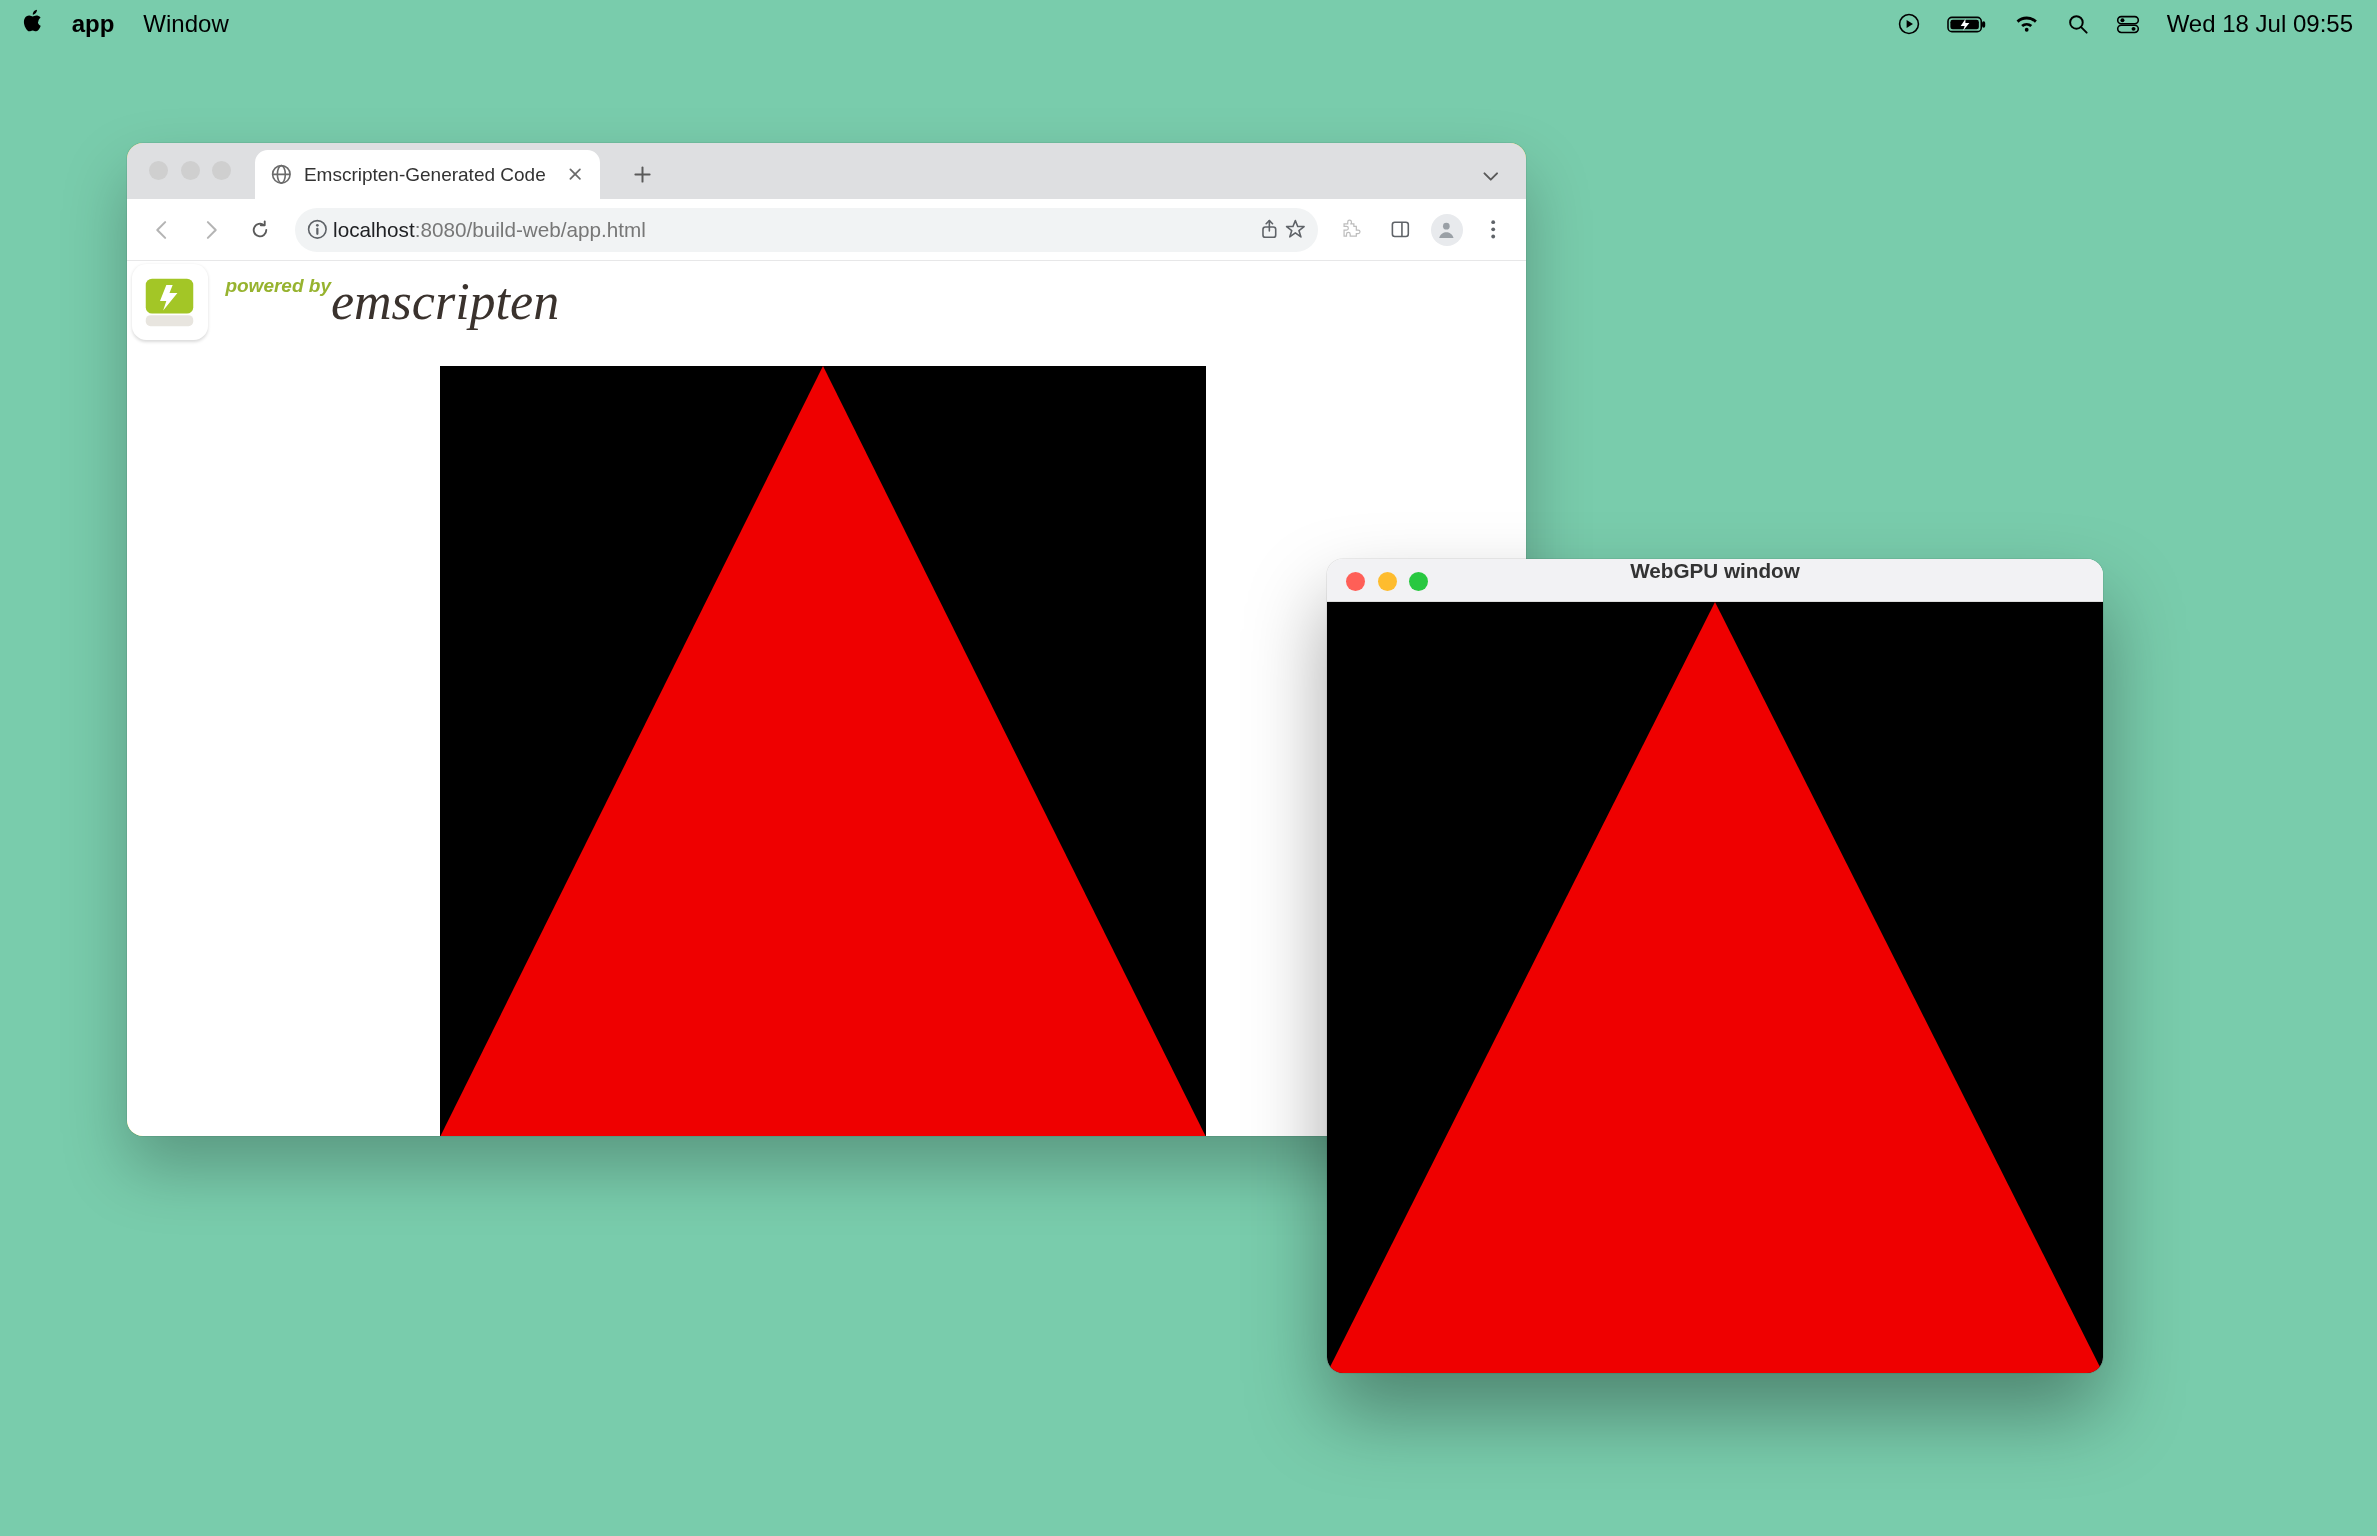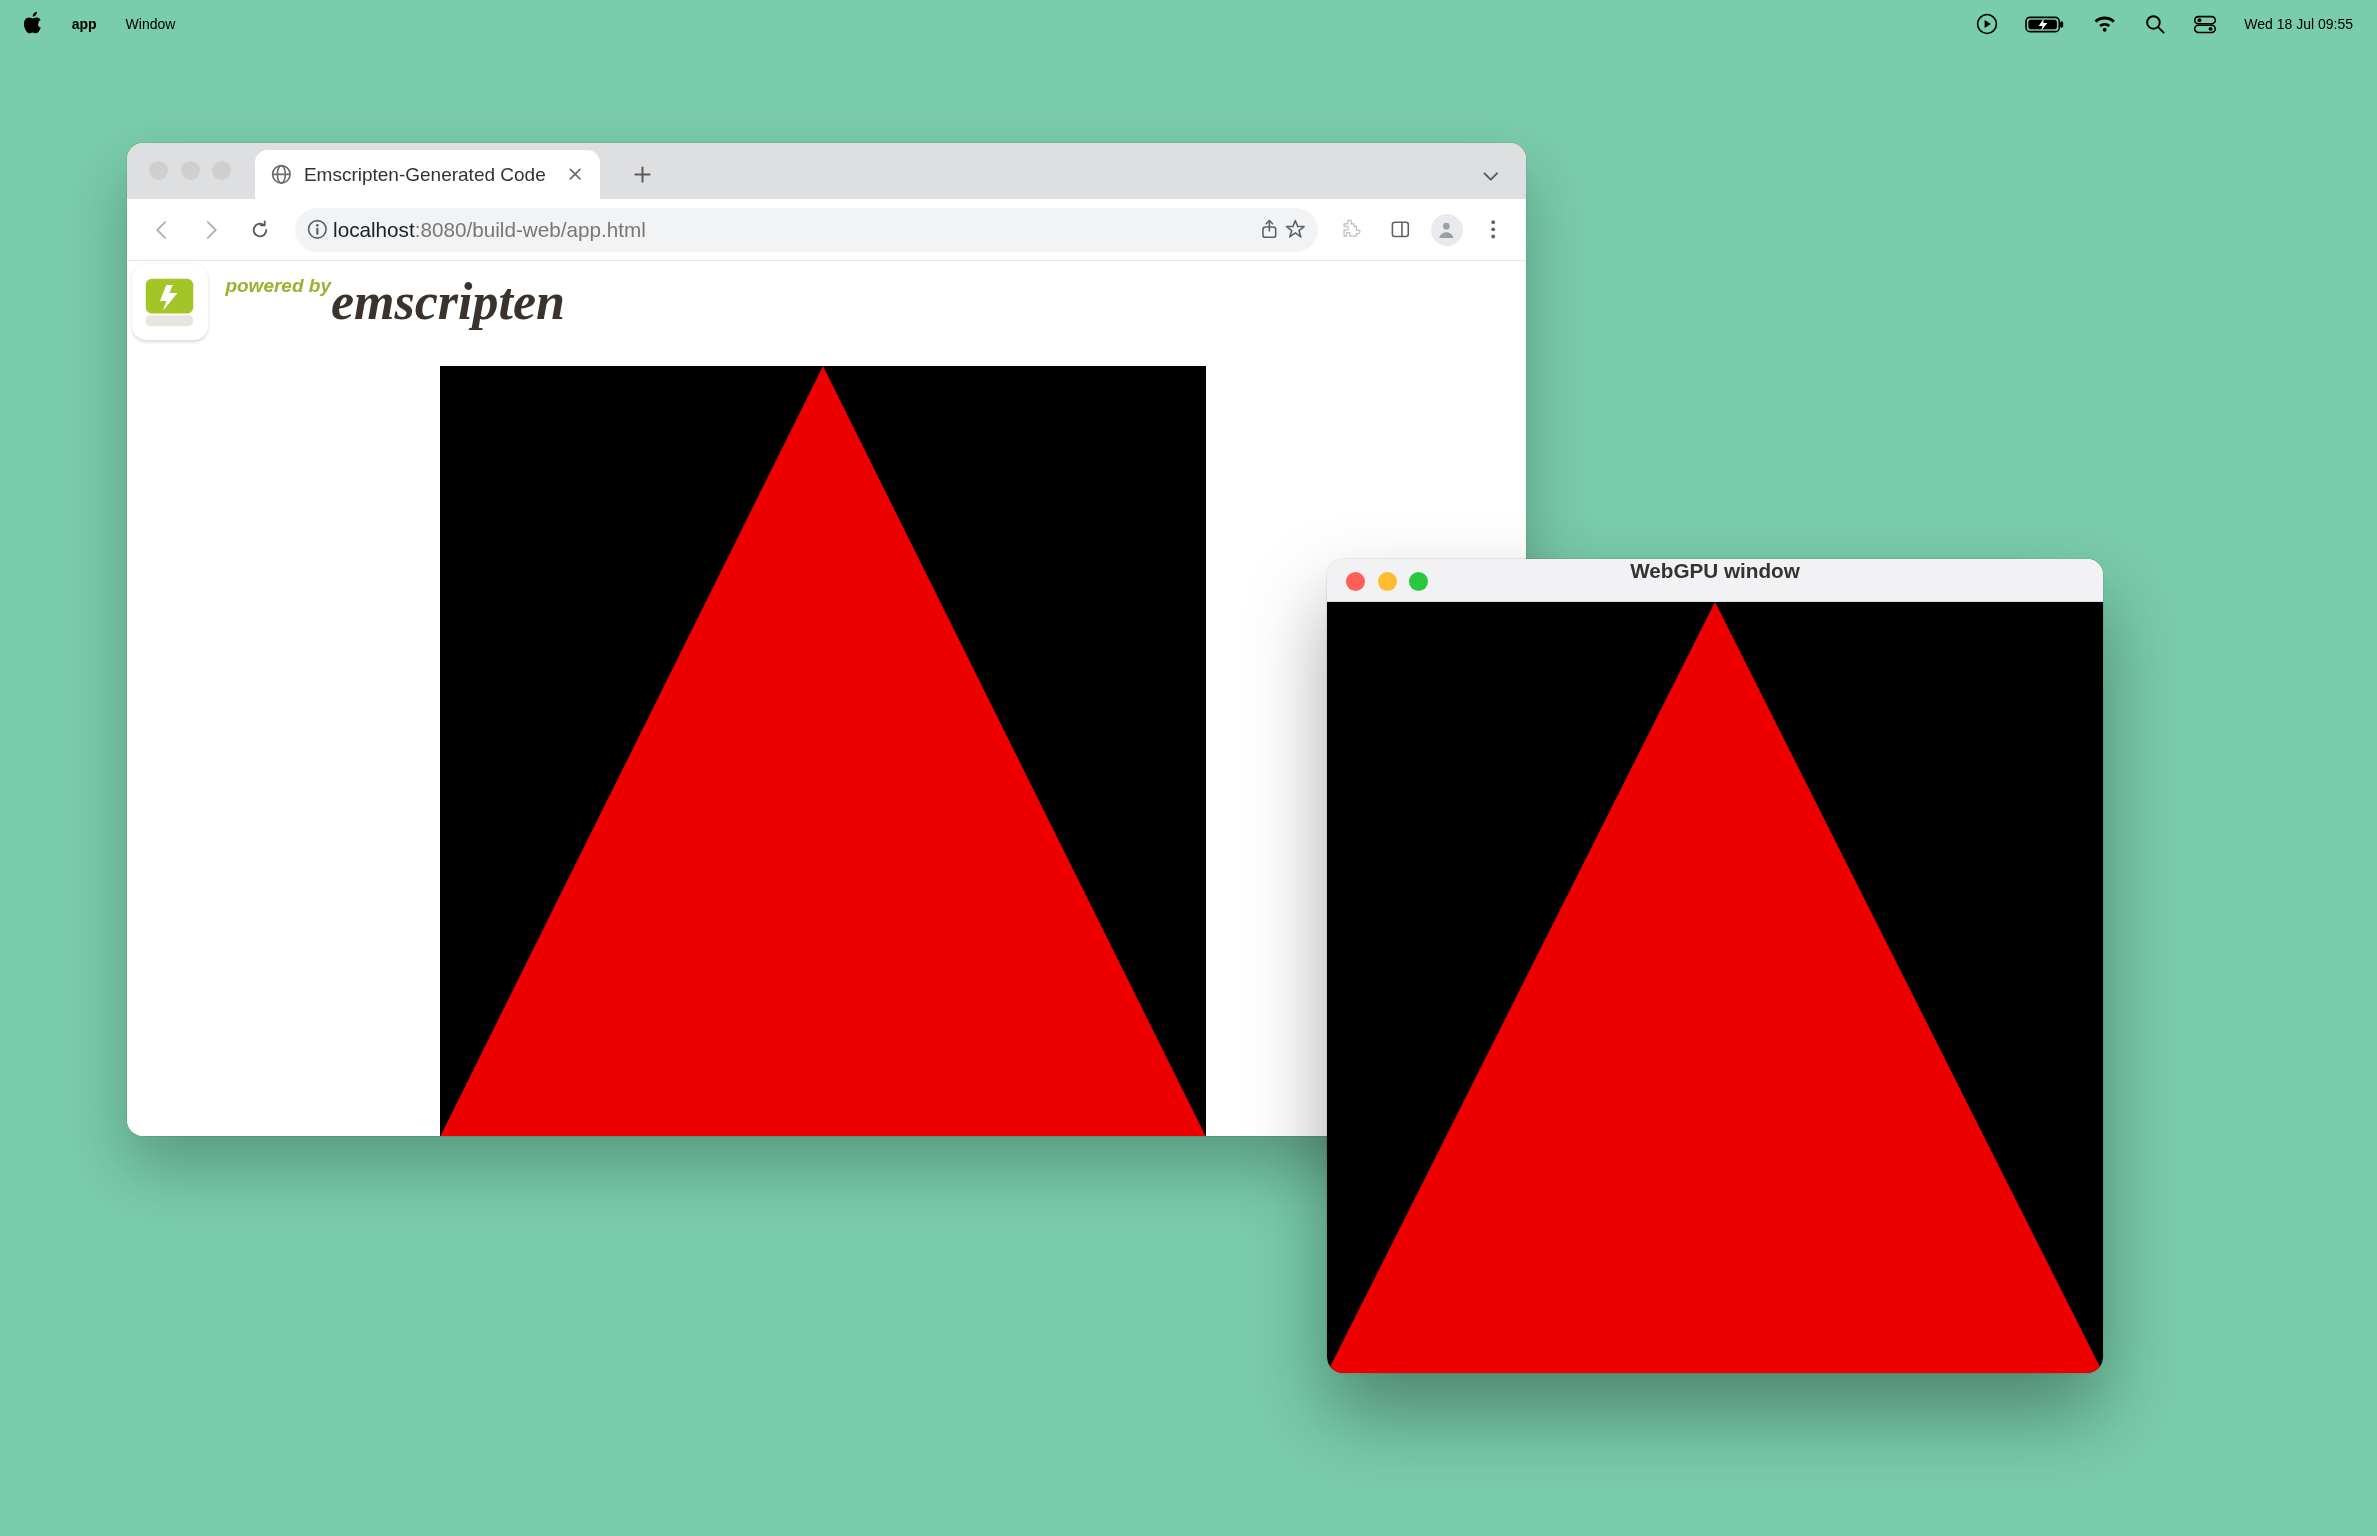--- a/index.html
+++ b/index.html
@@ -9,21 +9,21 @@
     font-family: -apple-system, BlinkMacSystemFont, "Helvetica Neue", sans-serif;
     position: relative;
   }
 
   
   .menubar {
     position: absolute; top: 0; left: 0; right: 0;
     height: 48px;
     display: flex; align-items: center;
     padding: 0 24px 0 22px;
-    font-size: 14px;
+    font-size: 24px;
     color: #000;
   }
   .menubar .left { display: flex; align-items: center; gap: 29px; }
   .menubar .left .app-name { font-weight: 700; }
   .menubar .right { margin-left: auto; display: flex; align-items: center; gap: 27px; }
   .menubar .right .icon svg { display:block; }
   .menubar .clock { font-weight: 400; letter-spacing: 0; }
 
   
   .browser-window {
@@ -133,21 +133,21 @@
     font-family: "Trebuchet MS", sans-serif;
     font-style: italic;
     font-weight: 700;
     font-size: 19px;
     color: #97b32f;
     margin: 0 0 -4.8px 4.8px;
   }
   .emscripten-wordmark .esc {
     font-family: Georgia, "Times New Roman", serif;
     font-style: italic;
-    font-weight: 700;
+    font-weight: 400;
     font-size: 52px;
     color: #3a322d;
   }
   .canvas-region {
     position: absolute;
     left: 313px; top: 105px;
     width: 766px; height: 771px;
     background: #000;
     overflow: hidden;
   }

